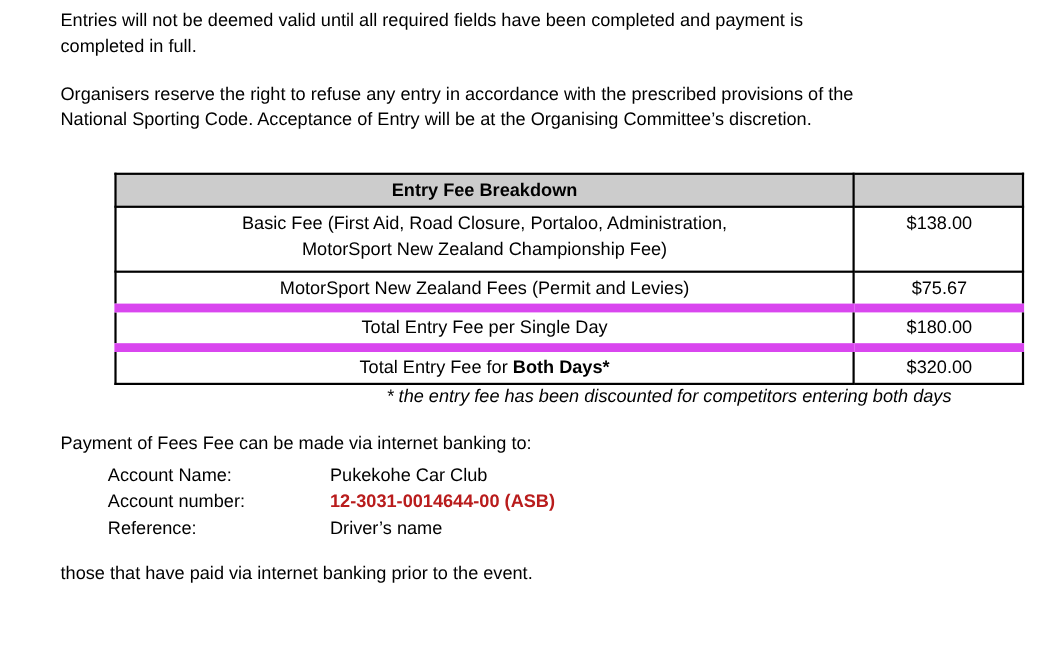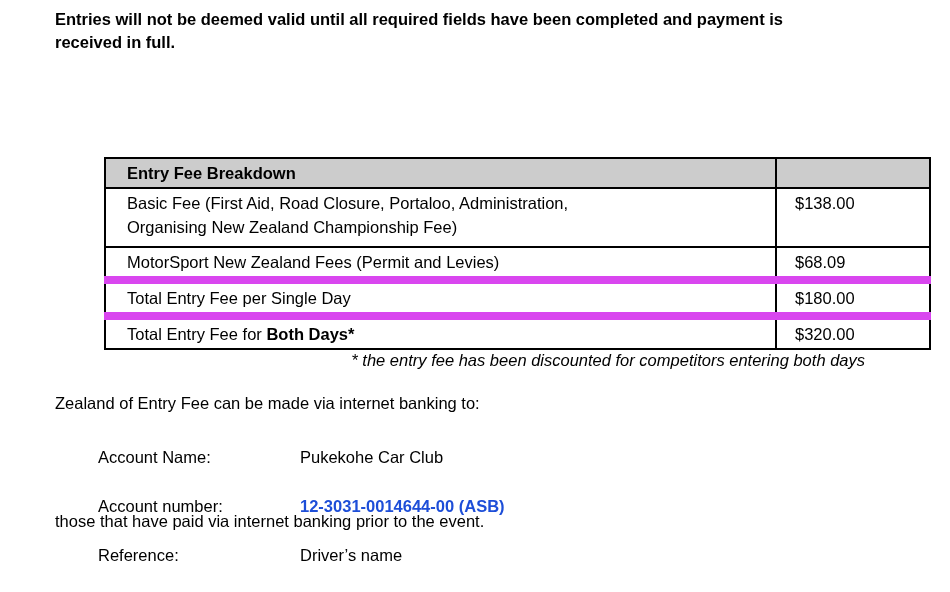--- a/index.html
+++ b/index.html
@@ -8,36 +8,37 @@
     background: #ffffff;
     font-family: "Liberation Sans", "DejaVu Sans", sans-serif;
     font-size: 16.5px;
     line-height: 23px;
     color: #000000;
   }
   .page { position: relative; width: 950px; height: 592px; overflow: hidden; background: #fff; }
   .abs { position: absolute; }
   .line { display: block; white-space: nowrap; }
 
-  .p-validity   { left: 55px; top: 8px; font-weight: bold; }
+  .p-validity   { left: 55px; top: 8px; }
   .p-organisers { left: 55px; top: 75px; }
 
   table.fee-table {
     position: absolute; left: 104px; top: 157px;
     border-collapse: collapse;
     table-layout: fixed;
     width: 739px;
   }
   .fee-table td {
     border: 2px solid #000;
     padding: 2px 21px;
     line-height: 24px;
     vertical-align: top;
     white-space: nowrap;
     overflow: visible;
+    text-align: center;
   }
   .fee-table .col-desc  { width: 627px; }
   .fee-table .col-amt   { width: 110px; }
   .fee-table td.amount  { padding-left: 18px; padding-right: 16px; }
   .fee-table tr.header-row td {
     background: #cccccc;
     font-weight: bold;
   }
   .fee-table tr.row-basic td { padding-bottom: 7px; margin-left: 39px; }
   .fee-table tr.thick-top td { border-top: 8px solid #d946ef; }
@@ -46,72 +47,76 @@
   .footnote {
     left: 55px; top: 349px; width: 810px;
     text-align: right;
     font-style: italic;
     white-space: nowrap;
   }
 
   .pay-intro { left: 55px; top: 392px; white-space: nowrap; }
 
   .account { left: 98px; top: 420px; }
-  .acct-row { line-height: 24px; white-space: nowrap; margin-top: 25px; }
+  .acct-row { line-height: 24px; white-space: nowrap; }
   .acct-label { display: inline-block; width: 202px; }
   .acct-value { display: inline-block; }
   .acct-value.blue {
-    color: #1d4ed8;
+    color: #b91c1c;
     font-weight: bold;
   }
 
   .p-cash { left: 55px; top: 510px; }
 </style>
 </head>
 <body>
 
 <div class="page">
 
   <div class="abs p-validity">
     <span class="line">Entries will not be deemed valid until all required fields have been completed and payment is</span>
-    <span class="line">received in full.</span>
+    <span class="line">completed in full.</span>
   </div>
 
+  <div class="abs p-organisers">
+    <span class="line">Organisers reserve the right to refuse any entry in accordance with the prescribed provisions of the</span>
+    <span class="line">National Sporting Code. Acceptance of Entry will be at the Organising Committee’s discretion.</span>
+  </div>
 
   <table class="fee-table">
     <tbody>
         <tr class="header-row">
       <td class="col-desc">Entry Fee Breakdown</td>
       <td class="col-amt"></td>
     </tr>
     <tr class="row-basic">
       <td class="col-desc">
         <span class="line">Basic Fee (First Aid, Road Closure, Portaloo, Administration,</span>
-        <span class="line">Organising New Zealand Championship Fee)</span>
+        <span class="line">MotorSport New Zealand Championship Fee)</span>
       </td>
       <td class="col-amt amount">$138.00</td>
     </tr>
     <tr>
       <td class="col-desc">MotorSport New Zealand Fees (Permit and Levies)</td>
-      <td class="col-amt amount">$68.09</td>
+      <td class="col-amt amount">$75.67</td>
     </tr>
     <tr class="thick-top">
       <td class="col-desc">Total Entry Fee per Single Day</td>
       <td class="col-amt amount">$180.00</td>
     </tr>
     <tr class="thick-top">
       <td class="col-desc"><span>Total Entry Fee for </span><span class="bold">Both Days*</span></td>
       <td class="col-amt amount">$320.00</td>
     </tr>
   </tbody>
     </table>
 
   <div class="abs footnote">* the entry fee has been discounted for competitors entering both days</div>
 
-  <div class="abs pay-intro">Zealand of Entry Fee can be made via internet banking to:</div>
+  <div class="abs pay-intro">Payment of Fees Fee can be made via internet banking to:</div>
 
   <div class="abs account">
     <div class="acct-row">
       <span class="acct-label">Account Name:</span><span class="acct-value">Pukekohe Car Club</span>
     </div>
     <div class="acct-row">
       <span class="acct-label">Account number:</span><span class="acct-value blue">12-3031-0014644-00 (ASB)</span>
     </div>
     <div class="acct-row">
       <span class="acct-label">Reference:</span><span class="acct-value">Driver’s name</span>

